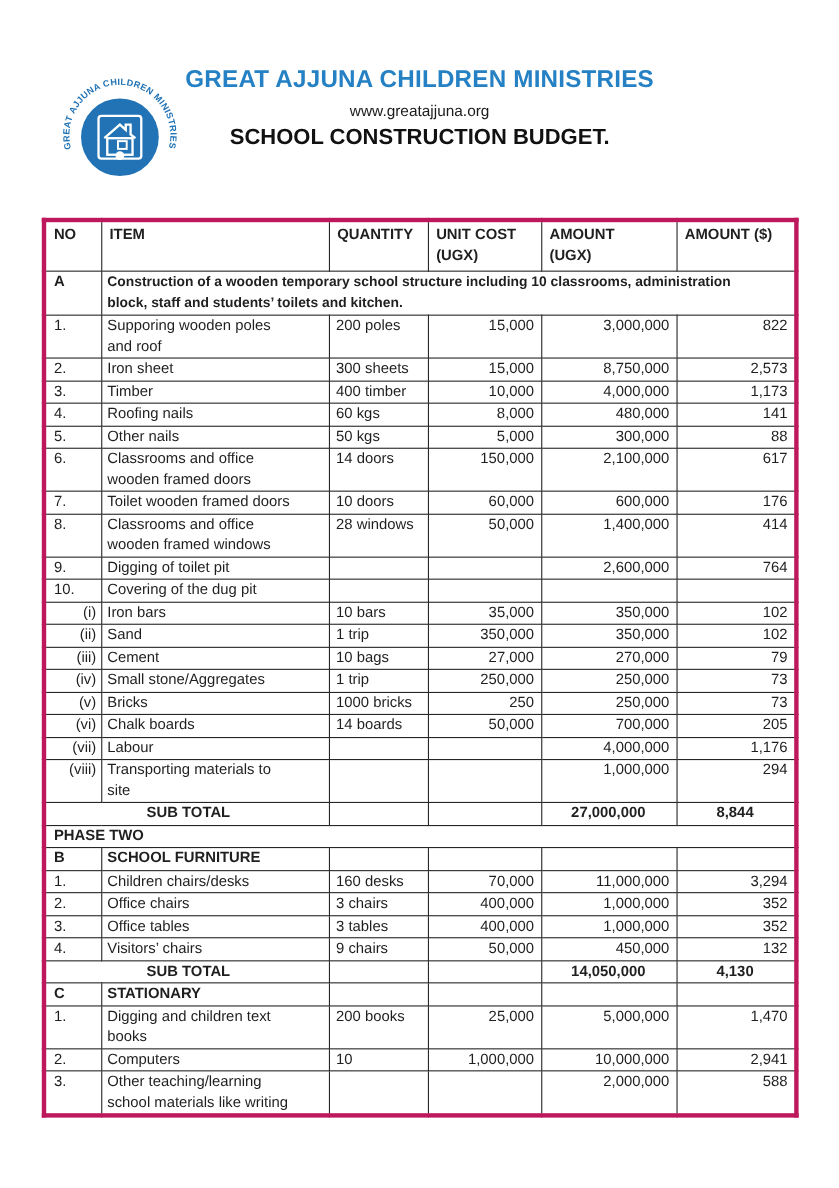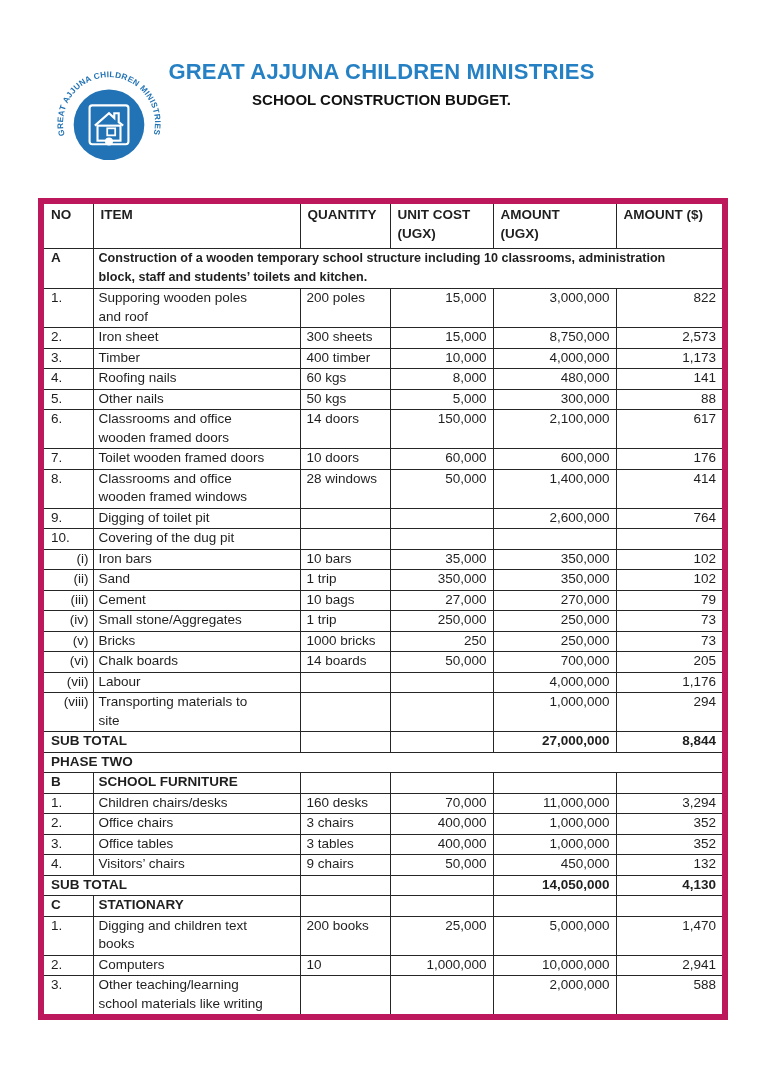--- a/index.html
+++ b/index.html
@@ -16,21 +16,21 @@
   .doc-header {
     position: absolute; top: 58px; left: 0; width: 100%;
     text-align: center;
   }
   .org-title {
     font-size: 22px; font-weight: 700; letter-spacing: 0.2px;
     color: #2581c4; line-height: 27px;
   }
   .org-website { font-size: 14px; line-height: 19px; margin-top: 6px; color: #1b1b1b; }
   .org-phone   { font-size: 14px; line-height: 19px; color: #1b1b1b; }
-  .doc-title   { font-size: 15px; line-height: 20px; font-weight: 700; margin-top: 5px; color: #111; }
+  .doc-title   { font-size: 20px; line-height: 20px; font-weight: 700; margin-top: 5px; color: #111; }
 
   .logo-wrap { position: absolute; top: 70px; left: 56px; width: 106px; height: 106px; }
 
   
   .budget-table {
     position: absolute; top: 198px; left: 38px;
     width: 684px;
     border-collapse: collapse;
     table-layout: fixed;
     font-size: 13.5px;
@@ -43,30 +43,30 @@
   .budget-table col.c-usd  { width: 109px; }
 
   .budget-table th, .budget-table td {
     border: 1.5px solid #262626;
     vertical-align: top;
     padding: 0 5px 1px 5px;
     line-height: 18.5px;
     white-space: pre-line;
     overflow: hidden;
   }
-  .budget-table { border: 6px solid #be185d; }
+  .budget-table { border: 4px solid #be185d; }
   .budget-table thead th {
     text-align: left; font-weight: 700; height: 41px; padding-left: 7px; padding-top: 2px;
   }
   td.no   { padding-left: 7px; }
   td.no.sub { text-align: right; padding-right: 4px; }
   td.num  { text-align: right; padding-right: 6px; }
   td.qty  { padding-left: 6px; }
   tr.phase-row td { font-weight: 700; padding-left: 7px; }
-  tr.subtotal-row td { font-weight: 700; }
+  tr.subtotal-row td { font-weight: 700; text-align: center; }
   tr.subtotal-row td.label { padding-left: 7px; }
   tr.section-full-row td.merged { font-weight: 700; font-size: 12.6px; line-height: 19px; }
   tr.section-full-row td.no { font-weight: 700; }
   tr.section-row td.item { font-weight: 700; }
   tr.section-row td.no { font-weight: 700; }
 </style>
 </head>
 <body>
 
 <div class="page">
@@ -85,20 +85,21 @@
         <path d="M44 63 L60 49 L66 54.5 L66 49 L71 49 L71 59 L76 63"></path>
         <rect x="47" y="63" width="26" height="17"></rect>
         <rect x="58" y="66" width="9" height="8" stroke-width="2"></rect>
       </g>
       <circle cx="60" cy="81" r="4.5" fill="#ffffff"></circle>
     </svg>
   </div>
 
   <div class="doc-header">
     <div class="org-title" style="color: rgb(37, 129, 196);">GREAT AJJUNA CHILDREN MINISTRIES</div>
+    <div class="org-website">www.greatajjuna.org</div>
     <div class="doc-title">SCHOOL CONSTRUCTION BUDGET.</div>
   </div>
 
   <table class="budget-table">
     <colgroup>
       <col class="c-no">
         <col class="c-item">
         <col class="c-qty">
       <col class="c-unit">
         <col class="c-amt">

